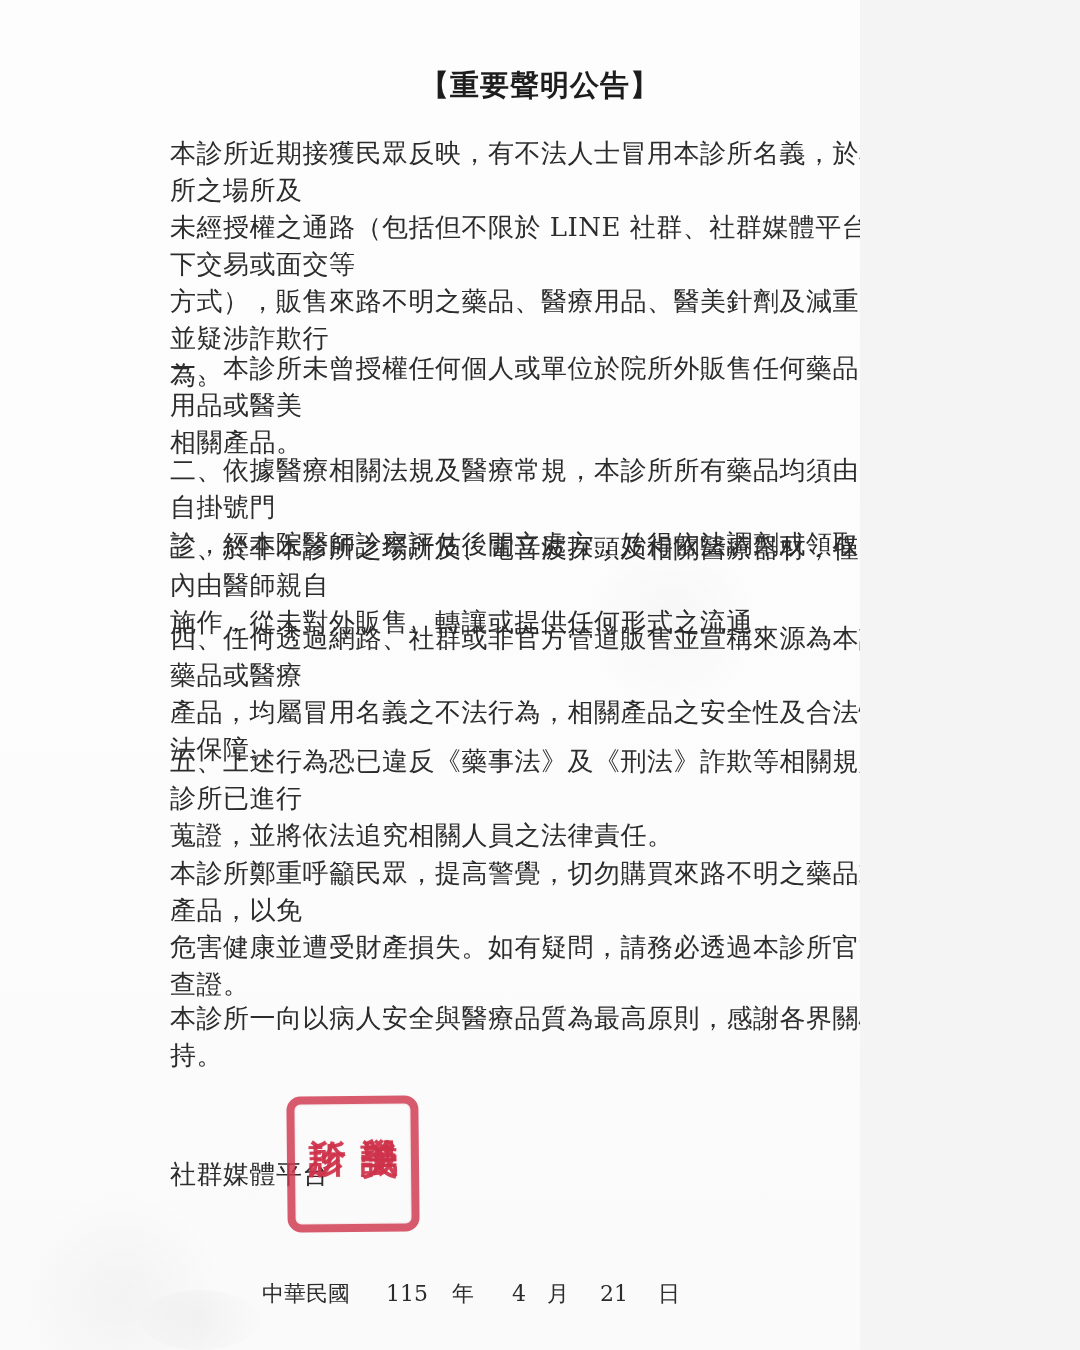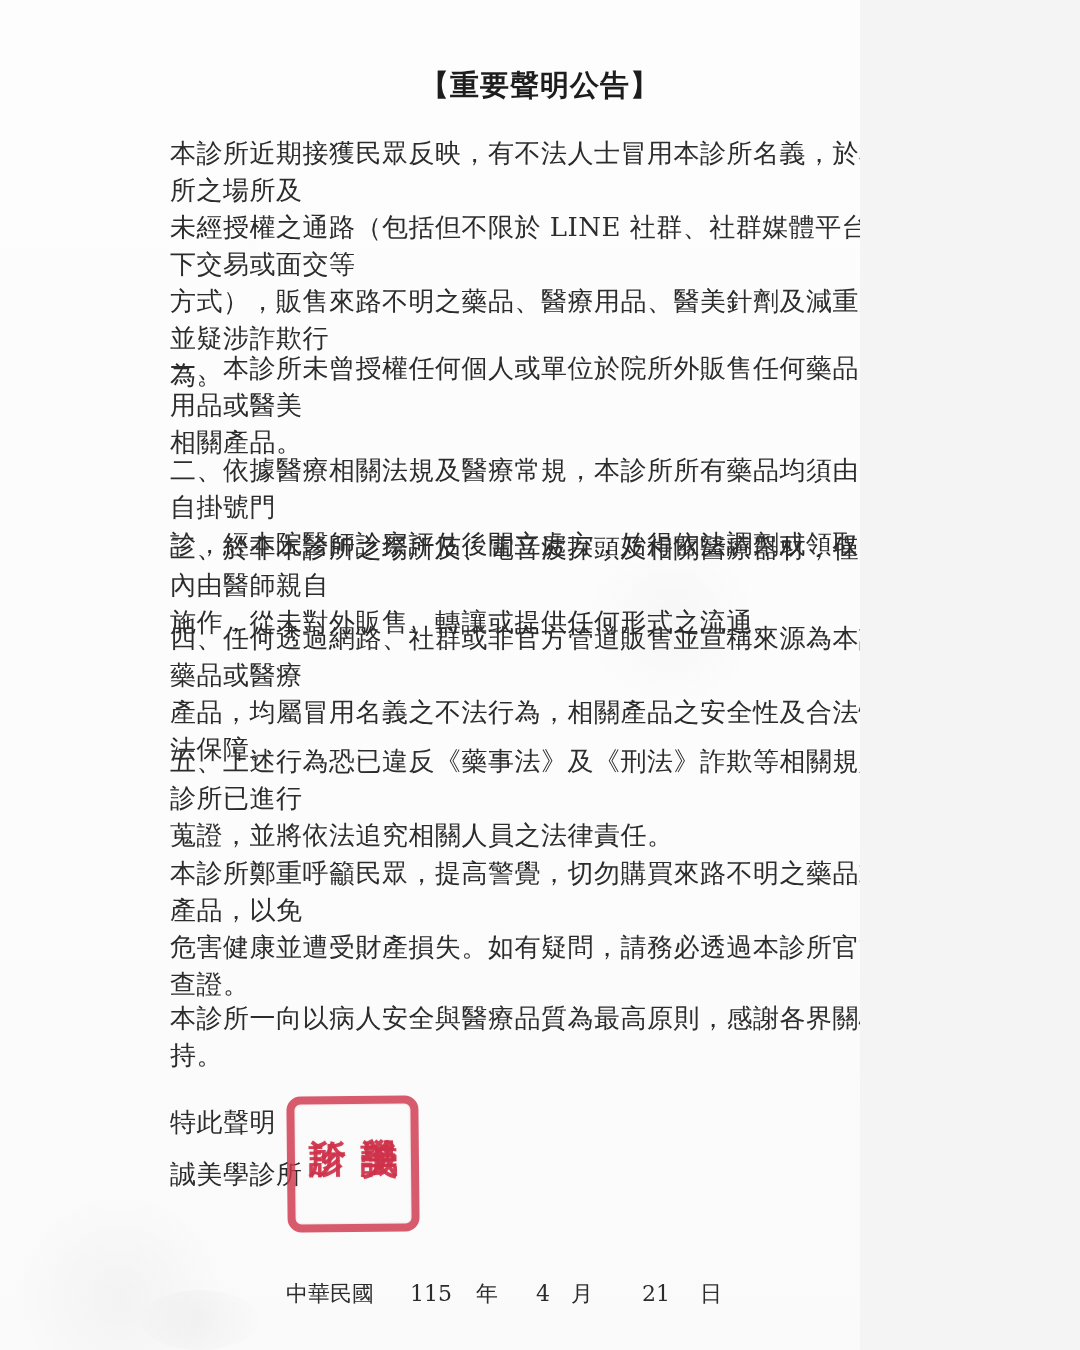--- a/index.html
+++ b/index.html
@@ -60,26 +60,26 @@
     letter-spacing: 0px;
     text-shadow: 0 0 1px rgba(206,50,74,0.5);
   }
   .date-row {
     position: absolute; left: 170px; top: 1276px; width: 770px;
     font-size: 22px; line-height: 36px;
     color: #2c2c2c;
     display: flex; align-items: baseline;
   }
   .date-row span { display: inline-block; }
-  .d-era   { margin-left: 116px; }
+  .d-era   { margin-left: 92px; }
   .d-year  { margin-left: 36px; }
   .d-yunit { margin-left: 24px; }
   .d-month { margin-left: 38px; }
   .d-munit { margin-left: 21px; }
-  .d-day   { margin-left: 49px; }
+  .d-day   { margin-left: 31px; }
   .d-dunit { margin-left: 30px; }
   .smudge {
     position: absolute;
     border-radius: 50%;
     pointer-events: none;
   }
   .smudge-a { left: 945px; top: 370px; width: 90px; height: 80px;
               background: radial-gradient(circle, rgba(0,0,0,0.02), rgba(0,0,0,0)); }
   .smudge-b { left: 140px; top: 1290px; width: 120px; height: 60px;
               background: radial-gradient(circle, rgba(0,0,0,0.03), rgba(0,0,0,0)); }
@@ -102,22 +102,21 @@
   <div class="para p-item3">三、於非本診所之場所及、電音波探頭及相關醫療器材，僅限於院內由醫師親自
 施作，從未對外販售、轉讓或提供任何形式之流通。</div>
   <div class="para p-item4">四、任何透過網路、社群或非官方管道販售並宣稱來源為本診所之藥品或醫療
 產品，均屬冒用名義之不法行為，相關產品之安全性及合法性均無法保障。</div>
   <div class="para p-item5">五、上述行為恐已違反《藥事法》及《刑法》詐欺等相關規定，本診所已進行
 蒐證，並將依法追究相關人員之法律責任。</div>
   <div class="para p-appeal">本診所鄭重呼籲民眾，提高警覺，切勿購買來路不明之藥品或醫療產品，以免
 危害健康並遭受財產損失。如有疑問，請務必透過本診所官方管道查證。</div>
   <div class="para p-closing">本診所一向以病人安全與醫療品質為最高原則，感謝各界關心與支持。</div>
 
-  <div class="para sig-line1">特此聲明</div>
-  <div class="para sig-line2">誠美學診所</div>
+  <div class="para sig-line2">社群媒體平台</div>
 
   <div class="seal">
     <div class="seal-text">誠美學
 診所</div>
   </div>
 
   <div class="date-row">
     <span class="d-era">中華民國</span>
     <span class="d-year">115</span>
     <span class="d-yunit">年</span>

